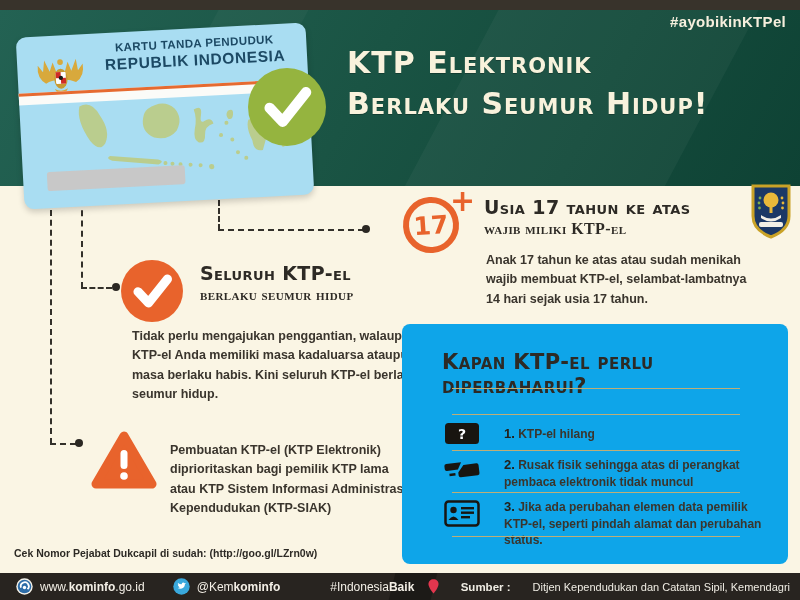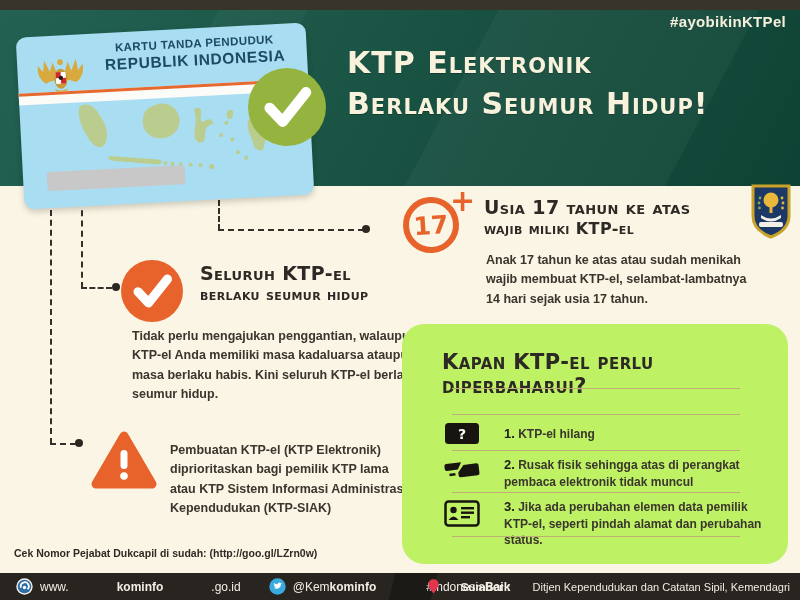--- a/index.html
+++ b/index.html
@@ -36,33 +36,33 @@
   
   .dash-v,.dash-h{position:absolute;z-index:2;}
   .dash-v{border-left:2px dashed #33302a;width:0;}
   .dash-h{border-top:2px dashed #33302a;height:0;}
   .dot{position:absolute;width:8px;height:8px;border-radius:50%;background:#2b2823;z-index:2;}
   
   .check-circle{position:absolute;left:121px;top:260px;width:62px;height:62px;border-radius:50%;
                 background:#e8632c;display:flex;align-items:center;justify-content:center;z-index:3;}
   .sec-heading{position:absolute;color:#2d2a25;line-height:1.2;}
   .sec-heading .h1{font-size:19px;letter-spacing:.4px;}
-  .sec-heading .h2{font-size:16px;letter-spacing:.4px;}
+  .sec-heading .h2{font-size:16px;letter-spacing:.4px;font-family:Liberation Serif, serif;}
   .bodytext{position:absolute;font-size:12.5px;font-weight:700;line-height:1.55;color:#3a352d;}
   .warn-tri{position:absolute;left:90px;top:430px;}
   
   .age-ring{position:absolute;left:403px;top:197px;width:56px;height:56px;box-sizing:border-box;
             border:6px solid #e8632c;border-radius:50%;display:flex;align-items:center;
             justify-content:center;transform:rotate(-4deg);z-index:3;}
   .age-ring .num{font-size:25px;font-weight:700;color:#e8632c;font-family:"DejaVu Sans",sans-serif;}
   .age-plus{position:absolute;left:450px;top:183px;font-size:30px;font-weight:700;color:#e8632c;
             font-family:"DejaVu Sans",sans-serif;z-index:4;}
   
-  .ypanel{position:absolute;left:402px;top:324px;width:386px;height:240px;background:#bef264;
-          border-radius:22px;z-index:3;}
+  .ypanel{position:absolute;left:402px;top:324px;width:386px;height:240px;background:#0ea5e9;
+          border-radius:8px;z-index:3;}
   .ypanel .heading{position:absolute;left:40px;top:26px;font-size:21px;color:#2d2a25;letter-spacing:.4px;}
   .yline{position:absolute;left:50px;width:288px;height:0;border-top:1px solid #bfae76;}
   .yrow-icon{position:absolute;left:42px;}
   .yrow-text{position:absolute;left:102px;width:262px;font-size:12px;font-weight:700;
              line-height:1.35;color:#3a352d;}
   .yrow-text b{font-weight:700;font-size:13px;color:#23201b;}
   
   .note{position:absolute;left:14px;top:547px;font-size:10.5px;font-weight:700;color:#2d2a25;}
   .footer{position:absolute;left:0;top:573px;width:800px;height:27px;background:#282420;z-index:6;}
   .footer-seam{position:absolute;left:392px;top:0;width:42px;height:27px;background:rgba(0,0,0,.28);
@@ -242,21 +242,21 @@
     <div class="footer-seam"></div>
     <div class="f-left">
       <span class="seg" style="margin-right:7px;">
         <svg width="17" height="17" viewBox="0 0 17 17">
           <circle cx="8.5" cy="8.5" r="8.2" fill="#f4f1e8"></circle>
           <circle cx="8.5" cy="8.5" r="6.8" fill="#2e6da8"></circle>
           <path d="M5,9.6 A4,4 0 1 1 11.5,11.2" fill="none" stroke="#fff" stroke-width="1.8"></path>
           <circle cx="8.5" cy="9.5" r="1.7" fill="#fff"></circle>
         </svg>
       </span>
-      <span class="seg" style="margin-right:28px;gap:48px;">
+      <span class="seg" style="margin-right:28px;">
         <span>www.</span>
           <b>kominfo</b>
           <span>.go.id</span>
       </span>
       <span class="seg" style="margin-right:7px;">
         <svg width="17" height="17" viewBox="0 0 17 17">
           <circle cx="8.5" cy="8.5" r="8.2" fill="#3aa9dd"></circle>
           <path d="M13,5.6 q-.5.25-1,.3 q.55-.35.75-.95 q-.55.3-1.1.4 Q11,4.6 10.2,4.6 q-1.6,0-1.5,1.75 Q6.4,6.2 5,4.9 q-.6,1.2.55,2 l-.7-.2 q.05,1.2 1.2,1.5 l-.65.05 q.4,1 1.5,1.05 q-1.1.85-2.3.75 q3.2,1.7 5.7-.4 q1.7-1.45 1.6-3.5 q.55-.4.9-1.1 Z" fill="#fff"></path>
         </svg>
       </span>

